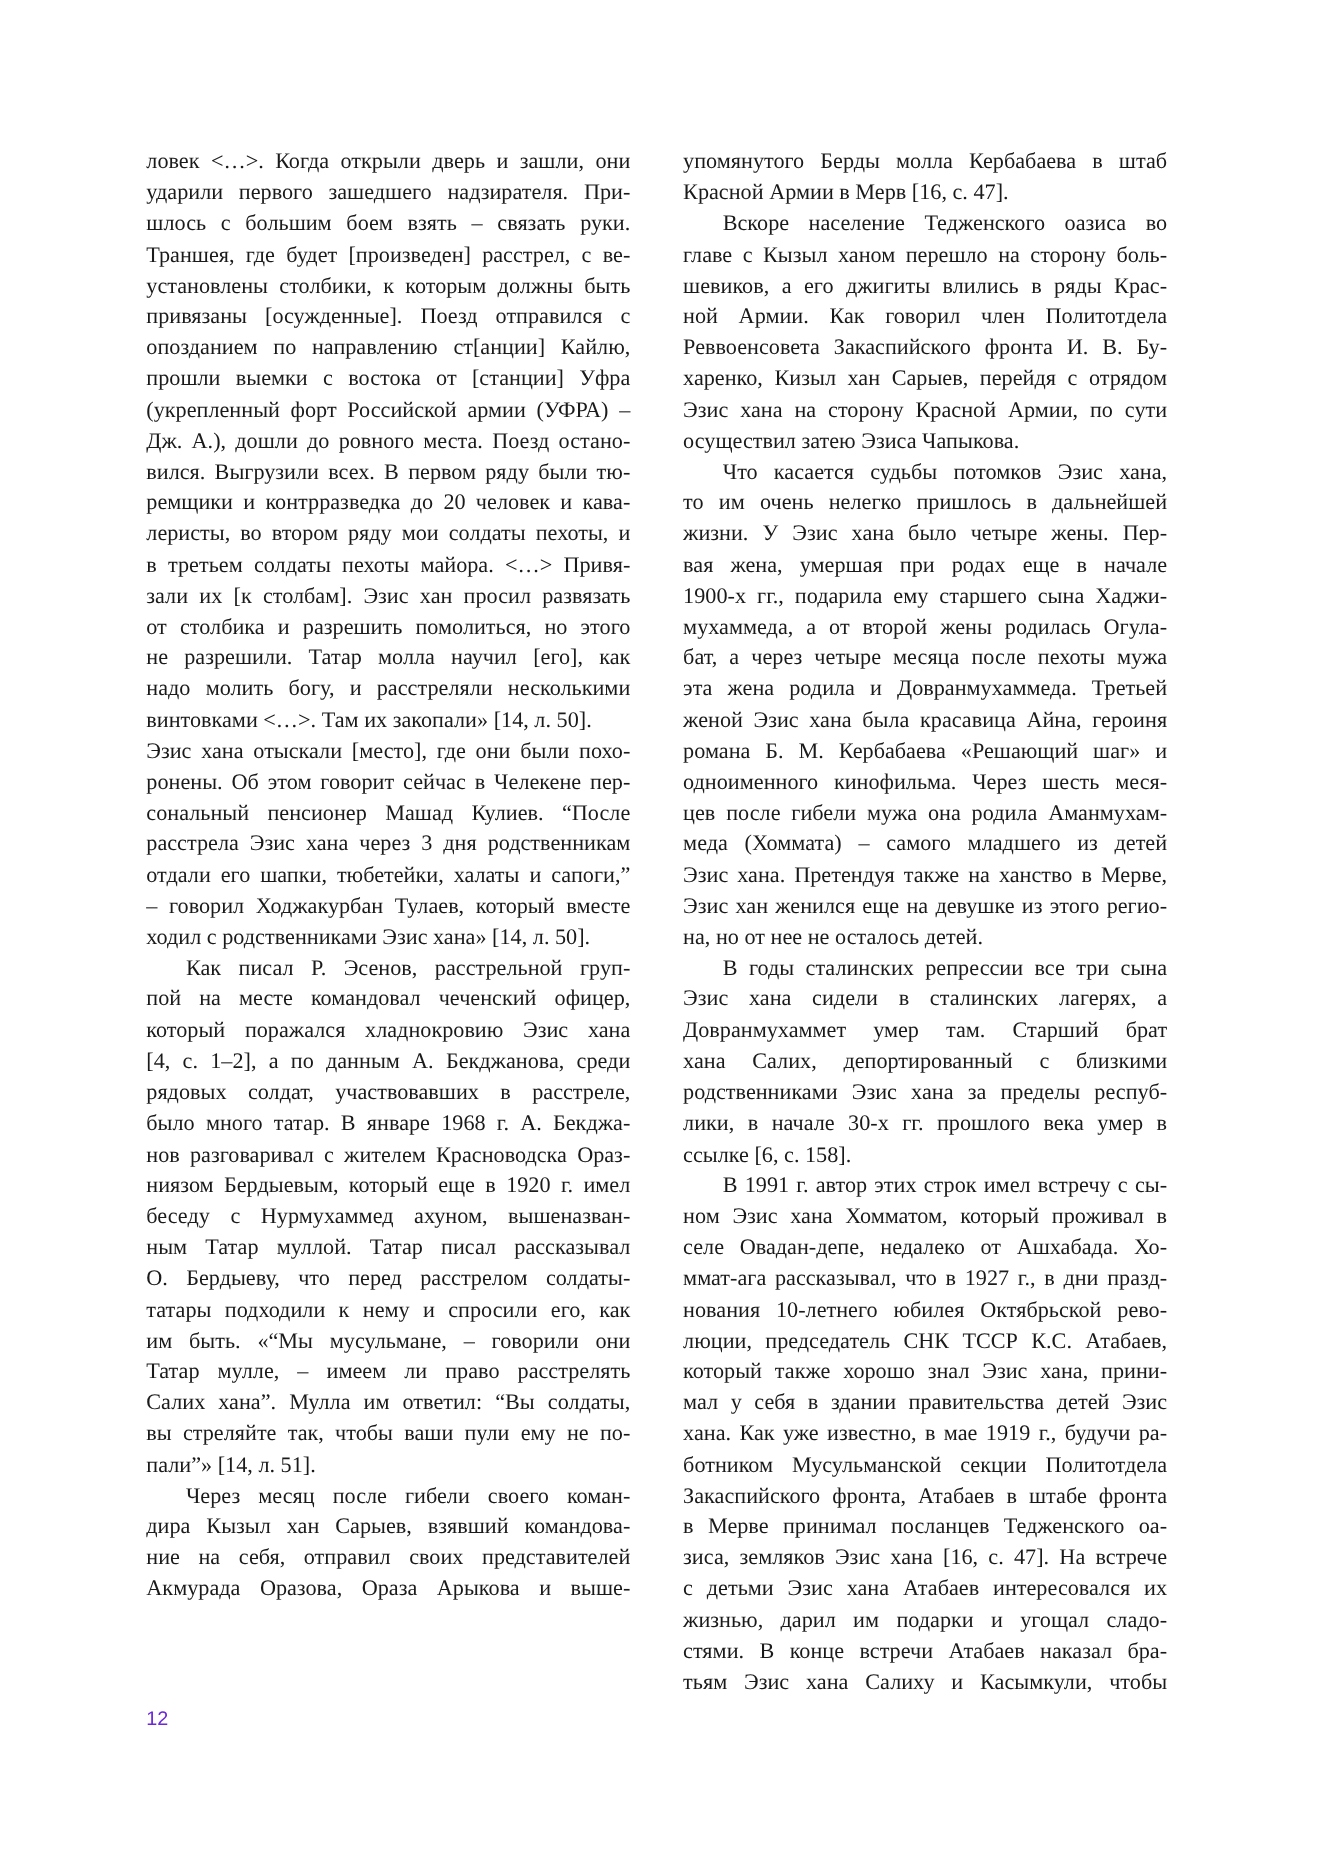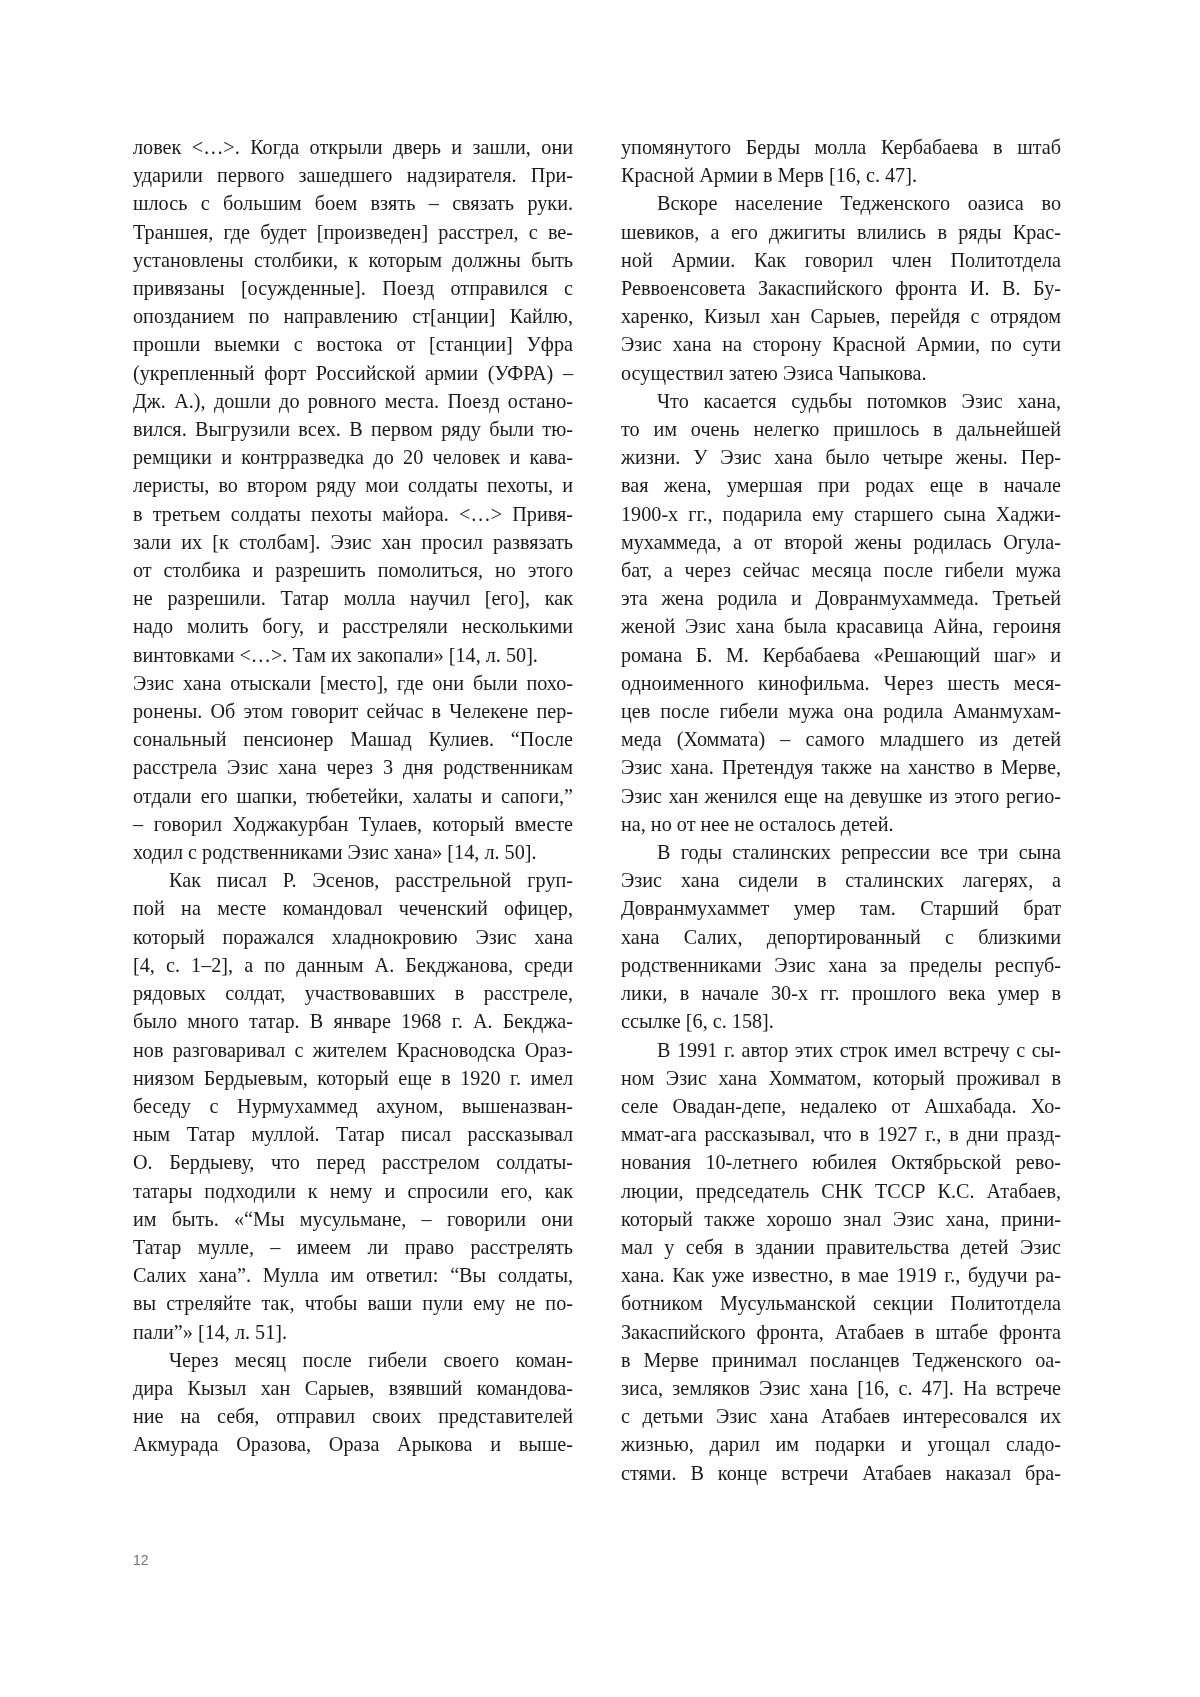--- a/index.html
+++ b/index.html
@@ -15,21 +15,21 @@
       text-align: justify; hyphens: manual;
     }
     .col-left { left: 133px; }
     .col-right { left: 621px; }
     .line { display: block; white-space: nowrap; text-align: justify; text-align-last: justify; }
     .line.last { text-align-last: left; }
     .line.indent { padding-left: 36px; }
     .page-number {
       position: absolute; left: 133px; top: 1552px;
       font-family: "Liberation Sans", "DejaVu Sans", sans-serif;
-      font-size: 14px; color: #737373;
+      font-size: 18px; color: #6d28d9;
     }
   </style>
 </head>
 <body>
 
 <div class="page">
   <div class="col col-left">
       <span class="line">ловек &lt;…&gt;. Когда открыли дверь и зашли, они</span>
       <span class="line">ударили первого зашедшего надзирателя. При-</span>
       <span class="line">шлось с большим боем взять – связать руки.</span>
@@ -75,33 +75,34 @@
       <span class="line last">пали”» [14, л. 51].</span>
       <span class="line indent">Через месяц после гибели своего коман-</span>
       <span class="line">дира Кызыл хан Сарыев, взявший командова-</span>
       <span class="line">ние на себя, отправил своих представителей</span>
       <span class="line">Акмурада Оразова, Ораза Арыкова и выше-</span>
     </div>
   <div class="col col-right">
       <span class="line">упомянутого Берды молла Кербабаева в штаб</span>
       <span class="line last">Красной Армии в Мерв [16, с. 47].</span>
       <span class="line indent">Вскоре население Тедженского оазиса во</span>
+      <span class="line">главе с Кызыл ханом перешло на сторону боль-</span>
       <span class="line">шевиков, а его джигиты влились в ряды Крас-</span>
       <span class="line">ной Армии. Как говорил член Политотдела</span>
       <span class="line">Реввоенсовета Закаспийского фронта И. В. Бу-</span>
       <span class="line">харенко, Кизыл хан Сарыев, перейдя с отрядом</span>
       <span class="line">Эзис хана на сторону Красной Армии, по сути</span>
       <span class="line last">осуществил затею Эзиса Чапыкова.</span>
       <span class="line indent">Что касается судьбы потомков Эзис хана,</span>
       <span class="line">то им очень нелегко пришлось в дальнейшей</span>
       <span class="line">жизни. У Эзис хана было четыре жены. Пер-</span>
       <span class="line">вая жена, умершая при родах еще в начале</span>
       <span class="line">1900-х гг., подарила ему старшего сына Хаджи-</span>
       <span class="line">мухаммеда, а от второй жены родилась Огула-</span>
-      <span class="line">бат, а через сейчас месяца после гибели мужа</span>
+      <span class="line">бат, а через четыре месяца после пехоты мужа</span>
       <span class="line">эта жена родила и Довранмухаммеда. Третьей</span>
       <span class="line">женой Эзис хана была красавица Айна, героиня</span>
       <span class="line">романа Б. М. Кербабаева «Решающий шаг» и</span>
       <span class="line">одноименного кинофильма. Через шесть меся-</span>
       <span class="line">цев после гибели мужа она родила Аманмухам-</span>
       <span class="line">меда (Хоммата) – самого младшего из детей</span>
       <span class="line">Эзис хана. Претендуя также на ханство в Мерве,</span>
       <span class="line">Эзис хан женился еще на девушке из этого регио-</span>
       <span class="line last">на, но от нее не осталось детей.</span>
       <span class="line indent">В годы сталинских репрессии все три сына</span>
@@ -120,15 +121,16 @@
       <span class="line">который также хорошо знал Эзис хана, прини-</span>
       <span class="line">мал у себя в здании правительства детей Эзис</span>
       <span class="line">хана. Как уже известно, в мае 1919 г., будучи ра-</span>
       <span class="line">ботником Мусульманской секции Политотдела</span>
       <span class="line">Закаспийского фронта, Атабаев в штабе фронта</span>
       <span class="line">в Мерве принимал посланцев Тедженского оа-</span>
       <span class="line">зиса, земляков Эзис хана [16, с. 47]. На встрече</span>
       <span class="line">с детьми Эзис хана Атабаев интересовался их</span>
       <span class="line">жизнью, дарил им подарки и угощал сладо-</span>
       <span class="line">стями. В конце встречи Атабаев наказал бра-</span>
+      <span class="line">тьям Эзис хана Салиху и Касымкули, чтобы</span>
     </div>
   <div class="page-number">12</div>
 </div>
 
 </body></html>

